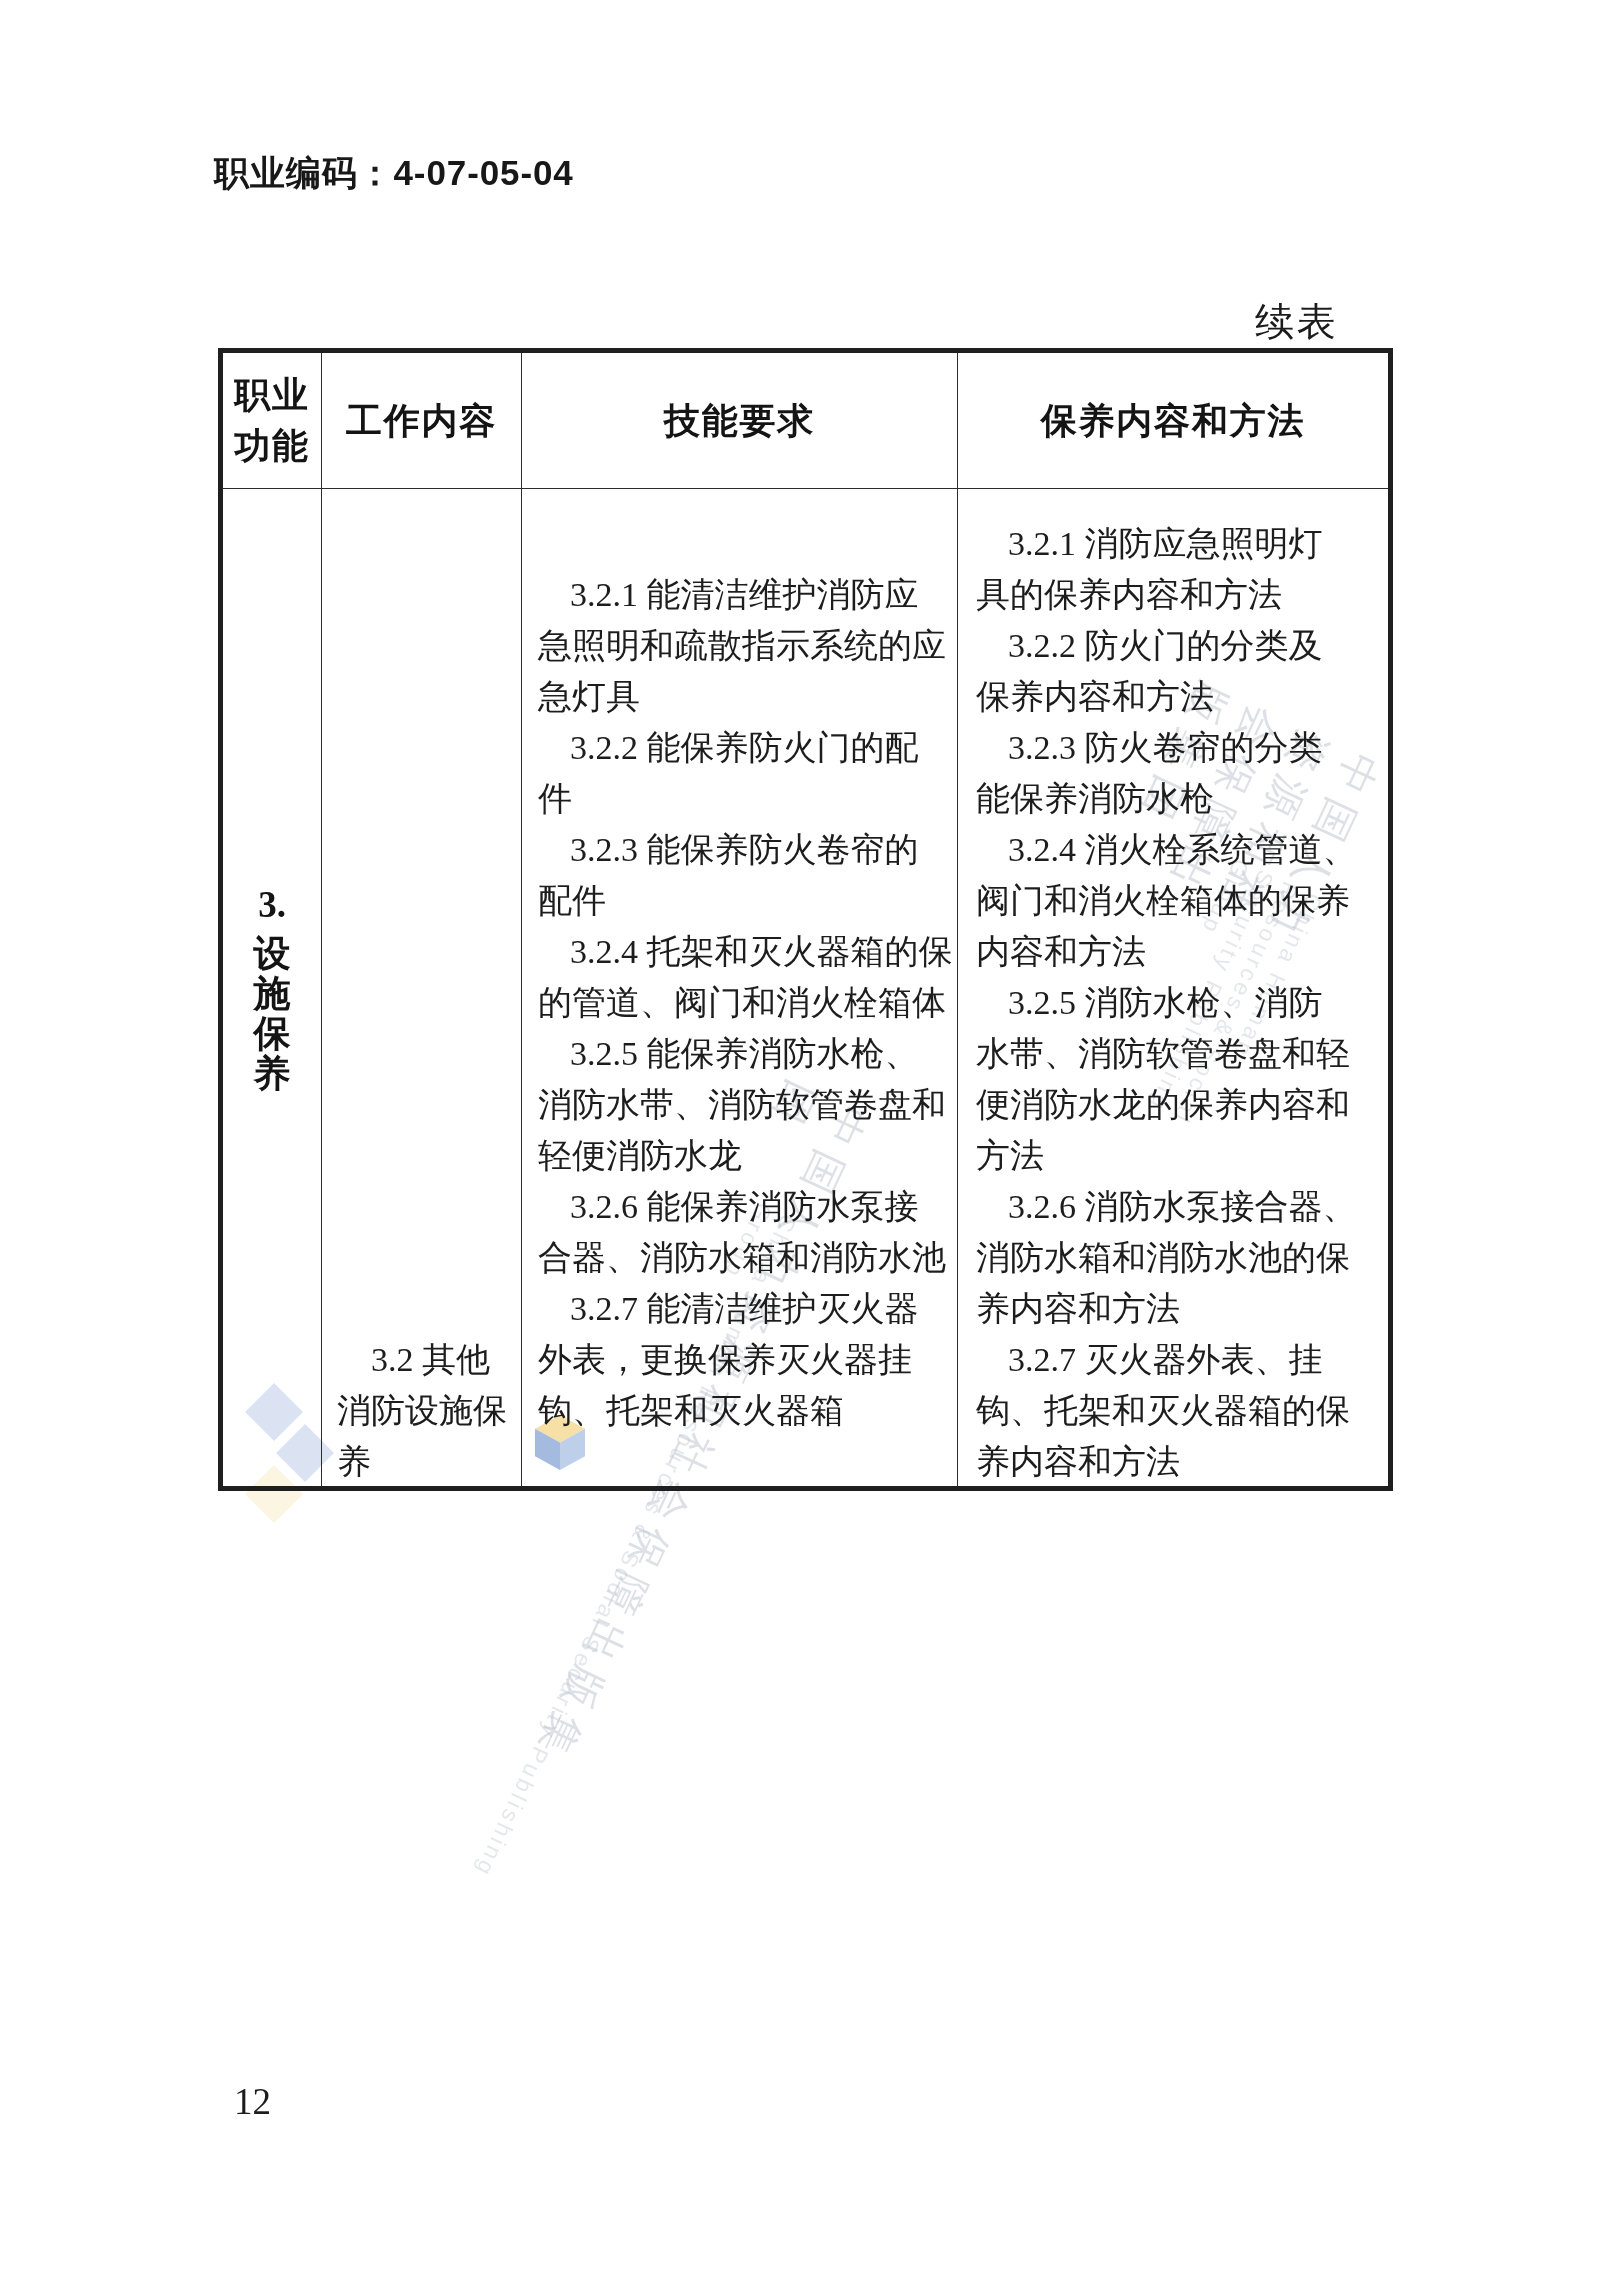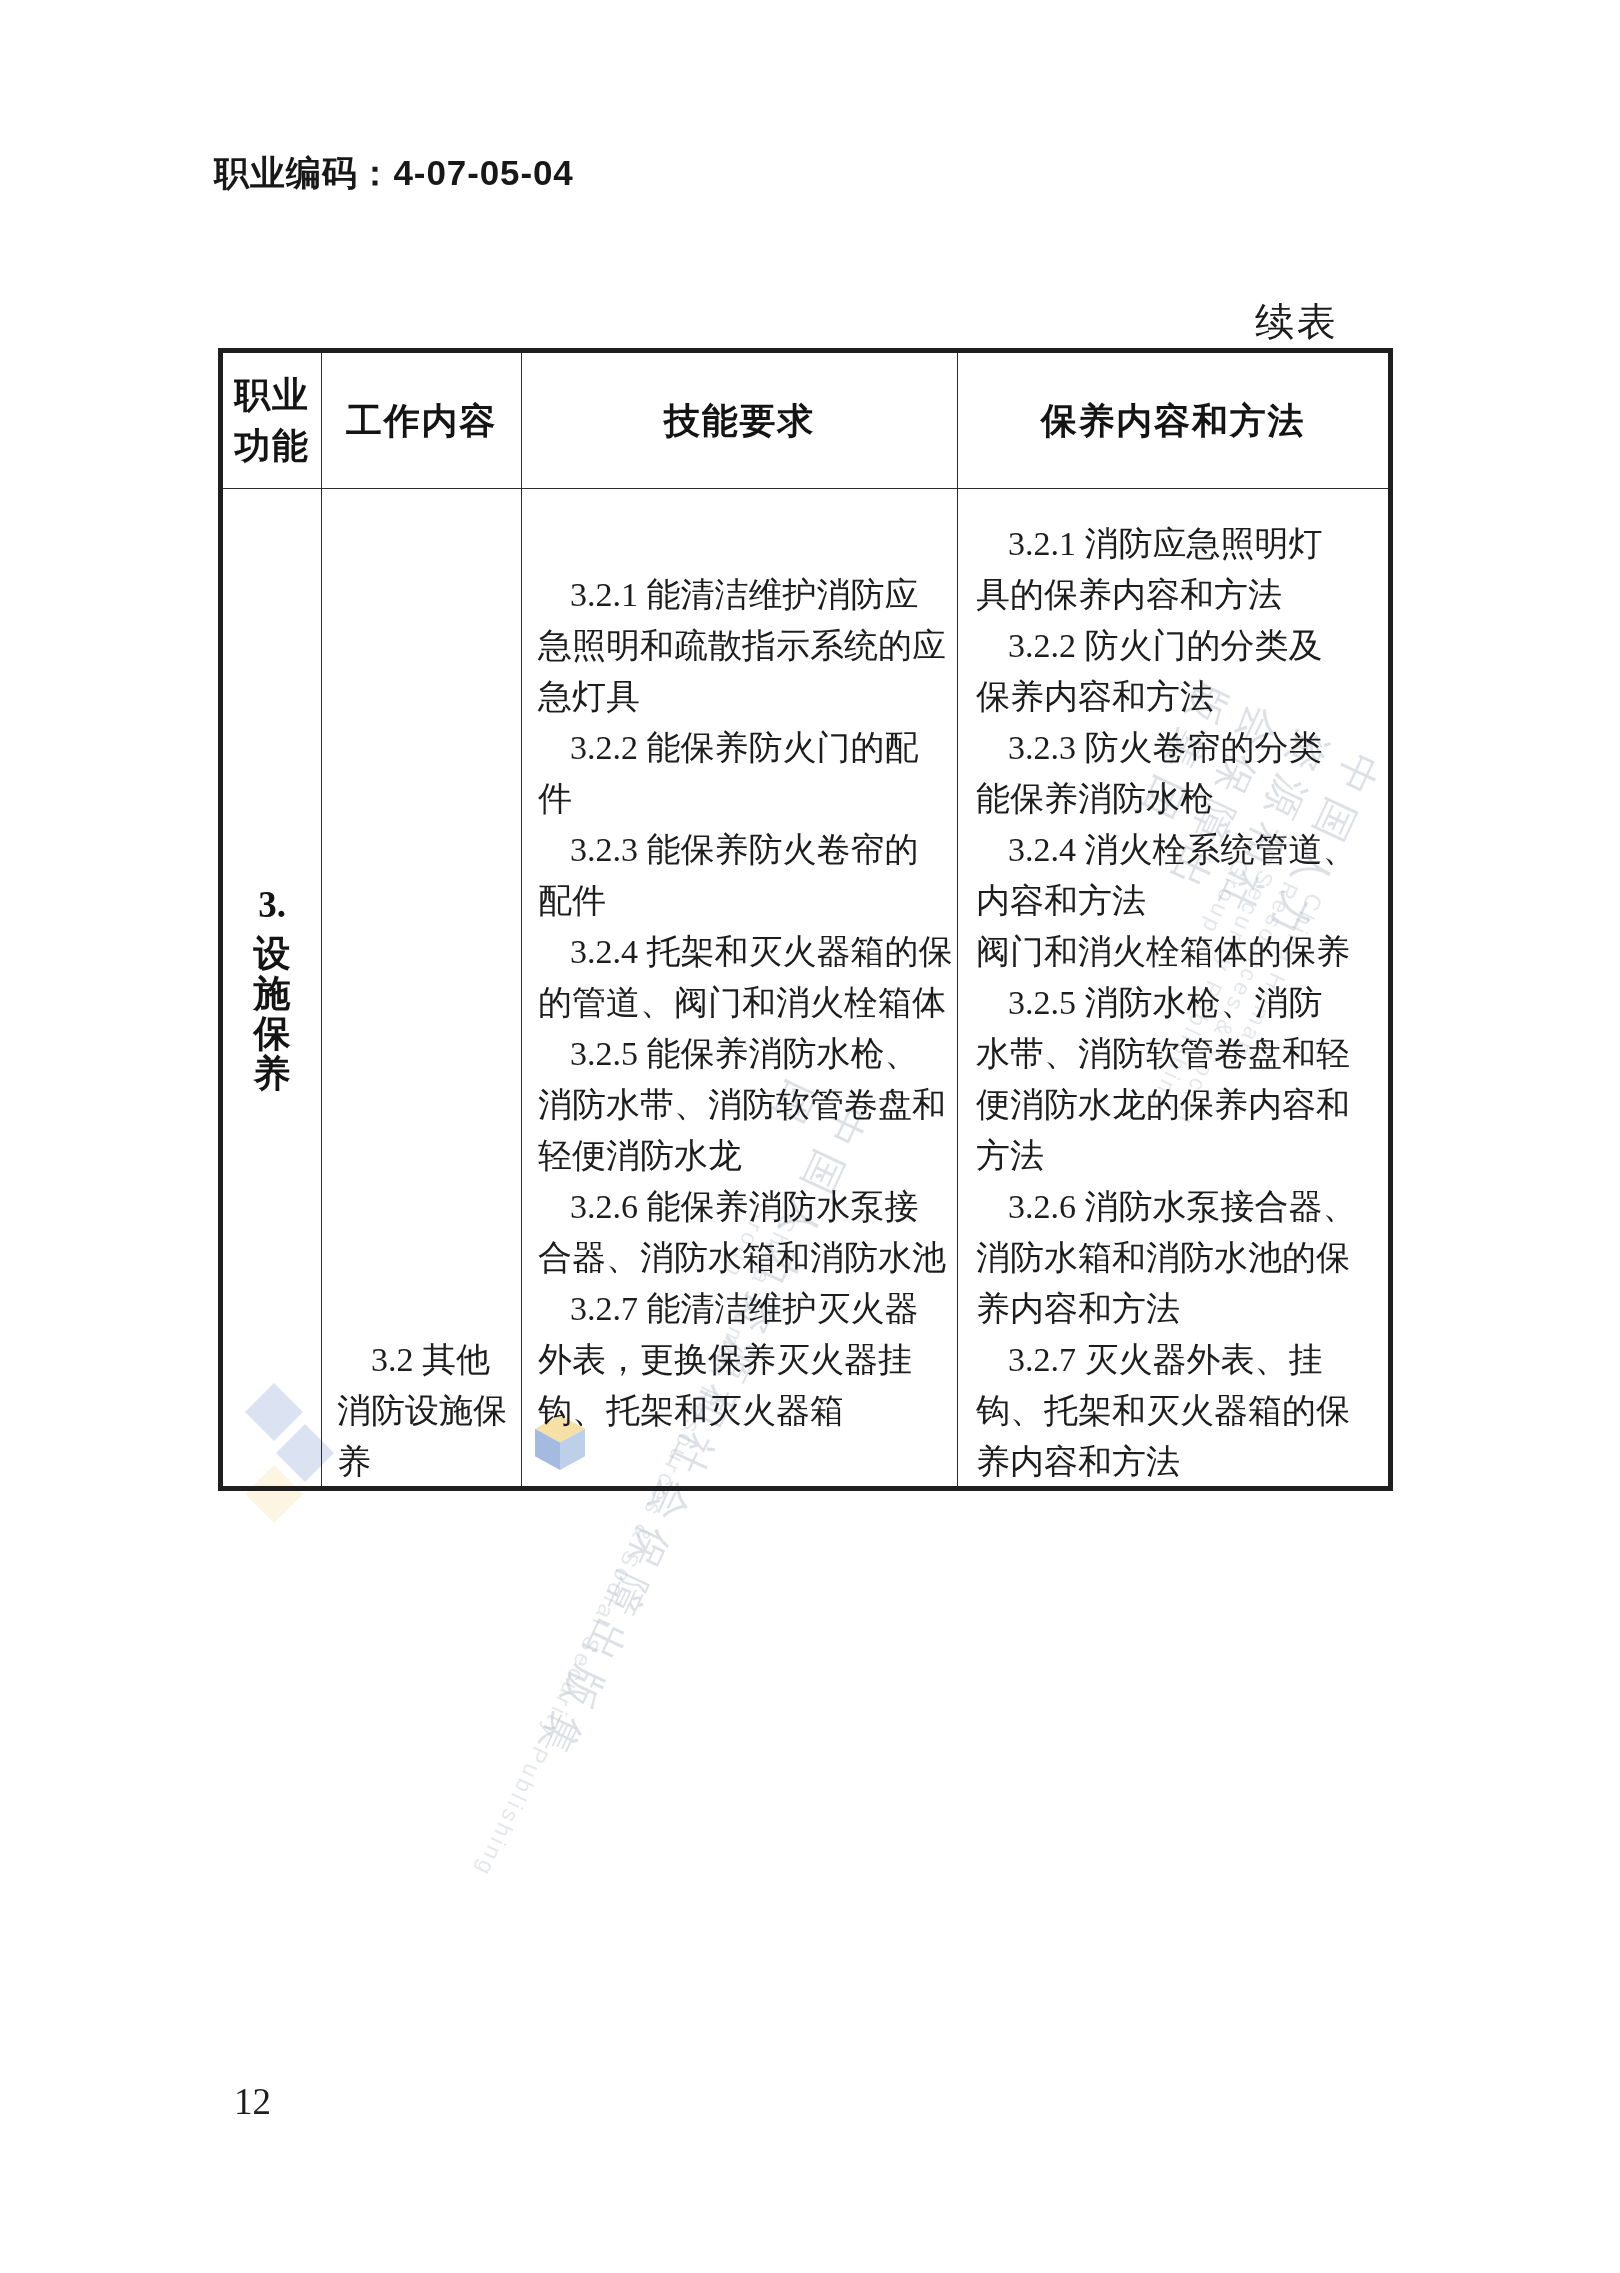--- a/index.html
+++ b/index.html
@@ -144,22 +144,22 @@
   </div>
   <div class="cell text-cell knowledge-cell">
     <div class="lines">
         <div class="tline indent">3.2.1 消防应急照明灯</div>
         <div class="tline">具的保养内容和方法</div>
         <div class="tline indent">3.2.2 防火门的分类及</div>
         <div class="tline">保养内容和方法</div>
         <div class="tline indent">3.2.3 防火卷帘的分类</div>
         <div class="tline">能保养消防水枪</div>
         <div class="tline indent">3.2.4 消火栓系统管道、</div>
+        <div class="tline">阀门和消火栓箱体的保养</div>
         <div class="tline">内容和方法</div>
-        <div class="tline">阀门和消火栓箱体的保养</div>
         <div class="tline indent">3.2.5 消防水枪、消防</div>
         <div class="tline">水带、消防软管卷盘和轻</div>
         <div class="tline">便消防水龙的保养内容和</div>
         <div class="tline">方法</div>
         <div class="tline indent">3.2.6 消防水泵接合器、</div>
         <div class="tline">消防水箱和消防水池的保</div>
         <div class="tline">养内容和方法</div>
         <div class="tline indent">3.2.7 灭火器外表、挂</div>
         <div class="tline">钩、托架和灭火器箱的保</div>
         <div class="tline">养内容和方法</div>

